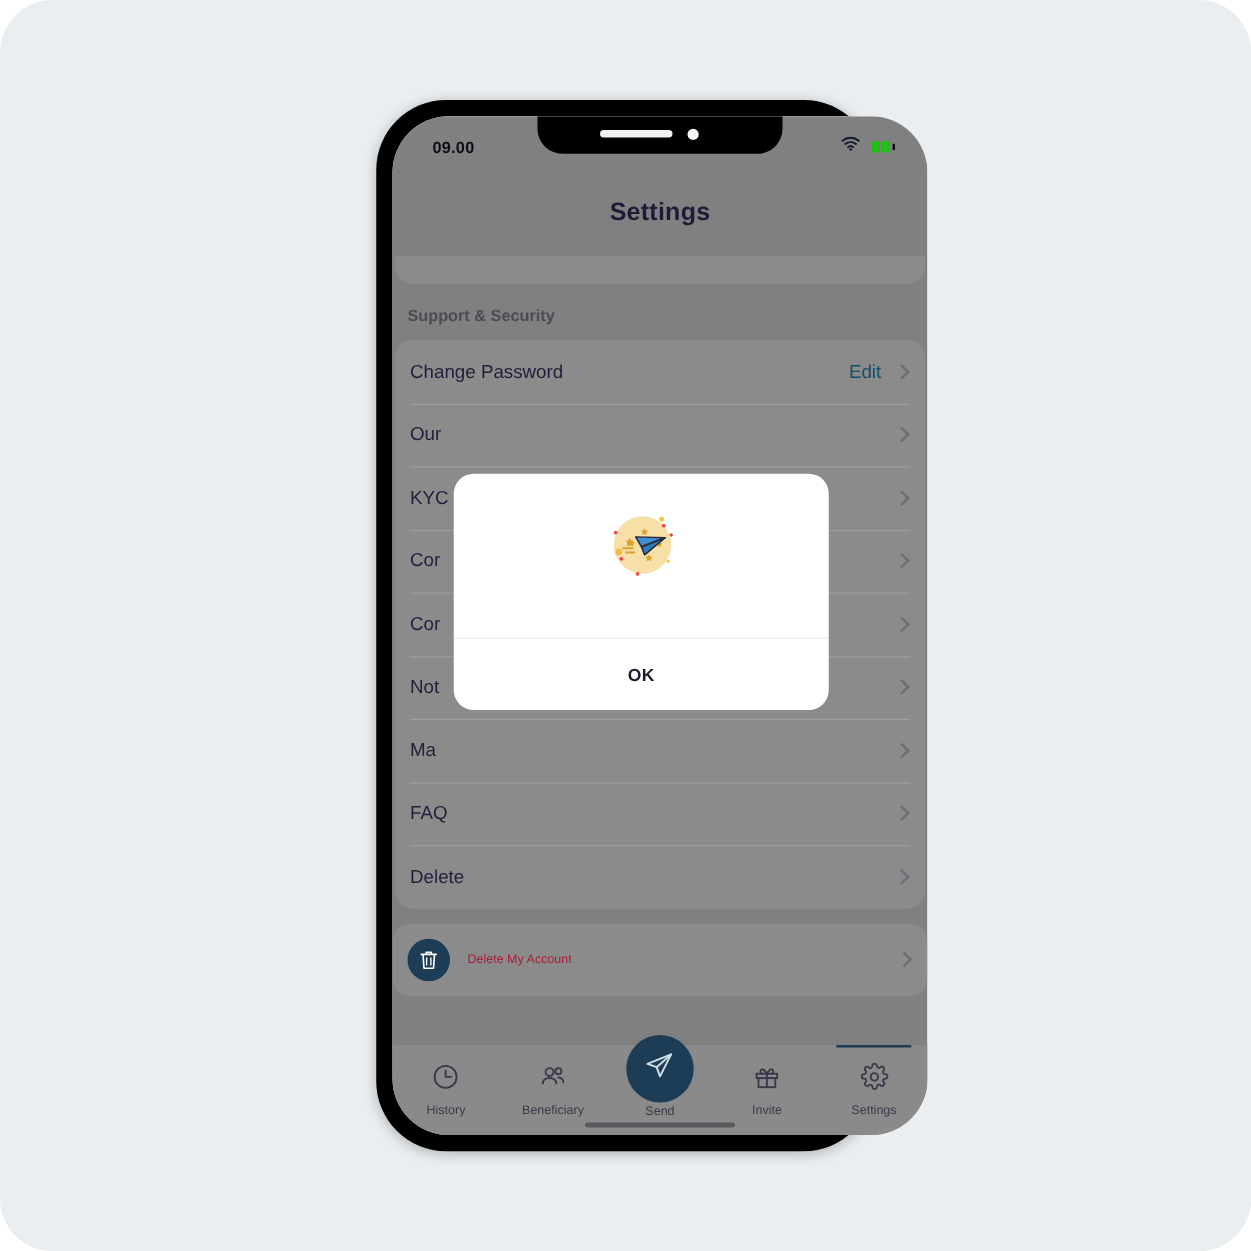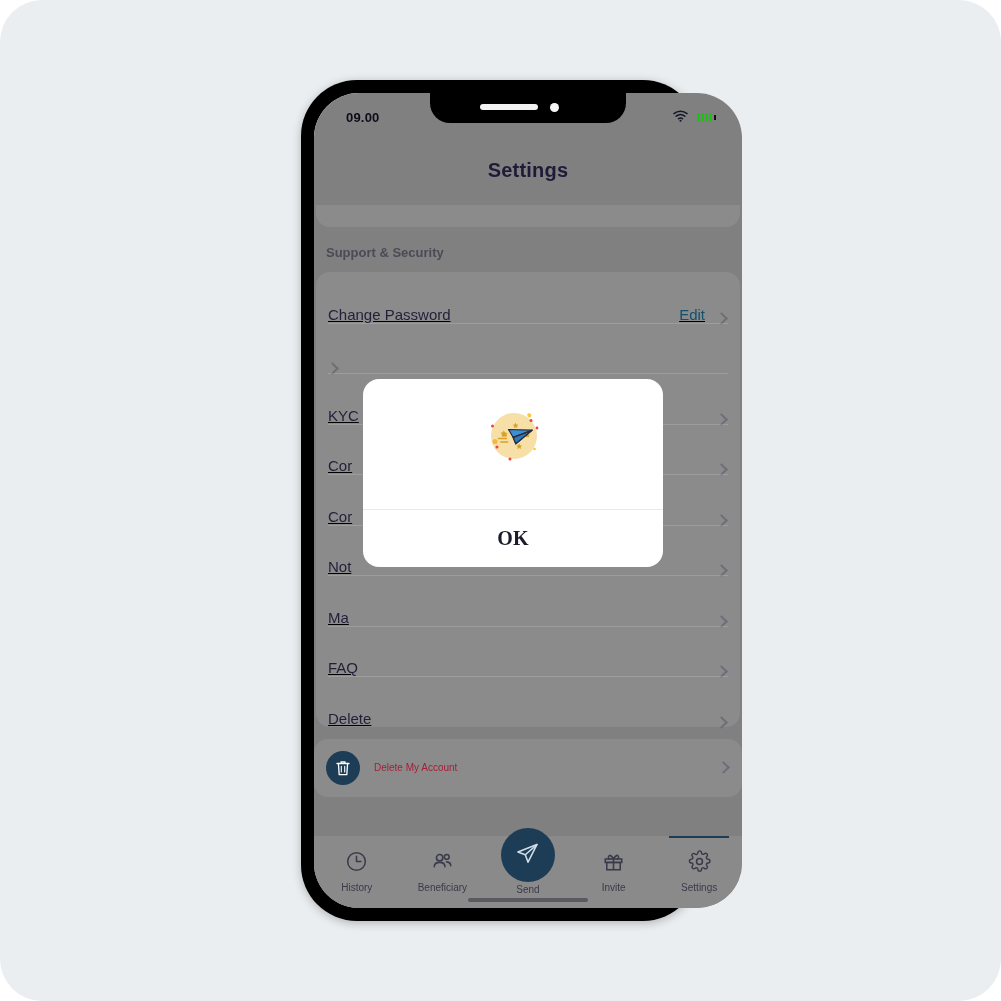--- a/index.html
+++ b/index.html
@@ -146,23 +146,22 @@
     padding: 18px 12px 12px 12px;
     font-size: 13px;
     font-weight: 700;
     color: #4b4b57;
   }
 
   .row {
     position: relative;
     height: 50.5px;
     display: flex;
-    align-items: flex-end;
+    align-items: center;
     padding: 0 14px 0 12px;
-    text-decoration: underline;
   }
   .row + .row::before {
     content: "";
     position: absolute;
     left: 12px; right: 12px; top: 0;
     height: 1px;
     background: rgba(255,255,255,0.16);
   }
   .row-label {
     flex: 1;
@@ -290,26 +289,25 @@
   }
   #modal-divider {
     height: 1px;
     background: #e9e9ef;
   }
   #modal-ok {
     height: 57px;
     display: flex;
     align-items: center;
     justify-content: center;
-    font-size: 20px;
+    font-size: 14px;
     font-weight: 700;
     color: #1b1b2b;
     cursor: pointer;
     letter-spacing: 0.3px;
-    font-family: Liberation Serif, serif;
   }
 </style>
 </head>
 <body>
 
 <div id="page">
 
   <div id="phone">
     <div id="screen">
 
@@ -348,20 +346,21 @@
 
           <div class="card">
 
             <div class="row">
               <div class="row-label">Change Password</div>
               <div class="row-action">Edit</div>
               <span class="chev"></span>
             </div>
 
             <div class="row">
+              <div class="row-label">Our</div>
               <span class="chev"></span>
             </div>
 
             <div class="row">
               <div class="row-label">KYC</div>
               <span class="chev"></span>
             </div>
 
             <div class="row">
               <div class="row-label">Cor</div>

